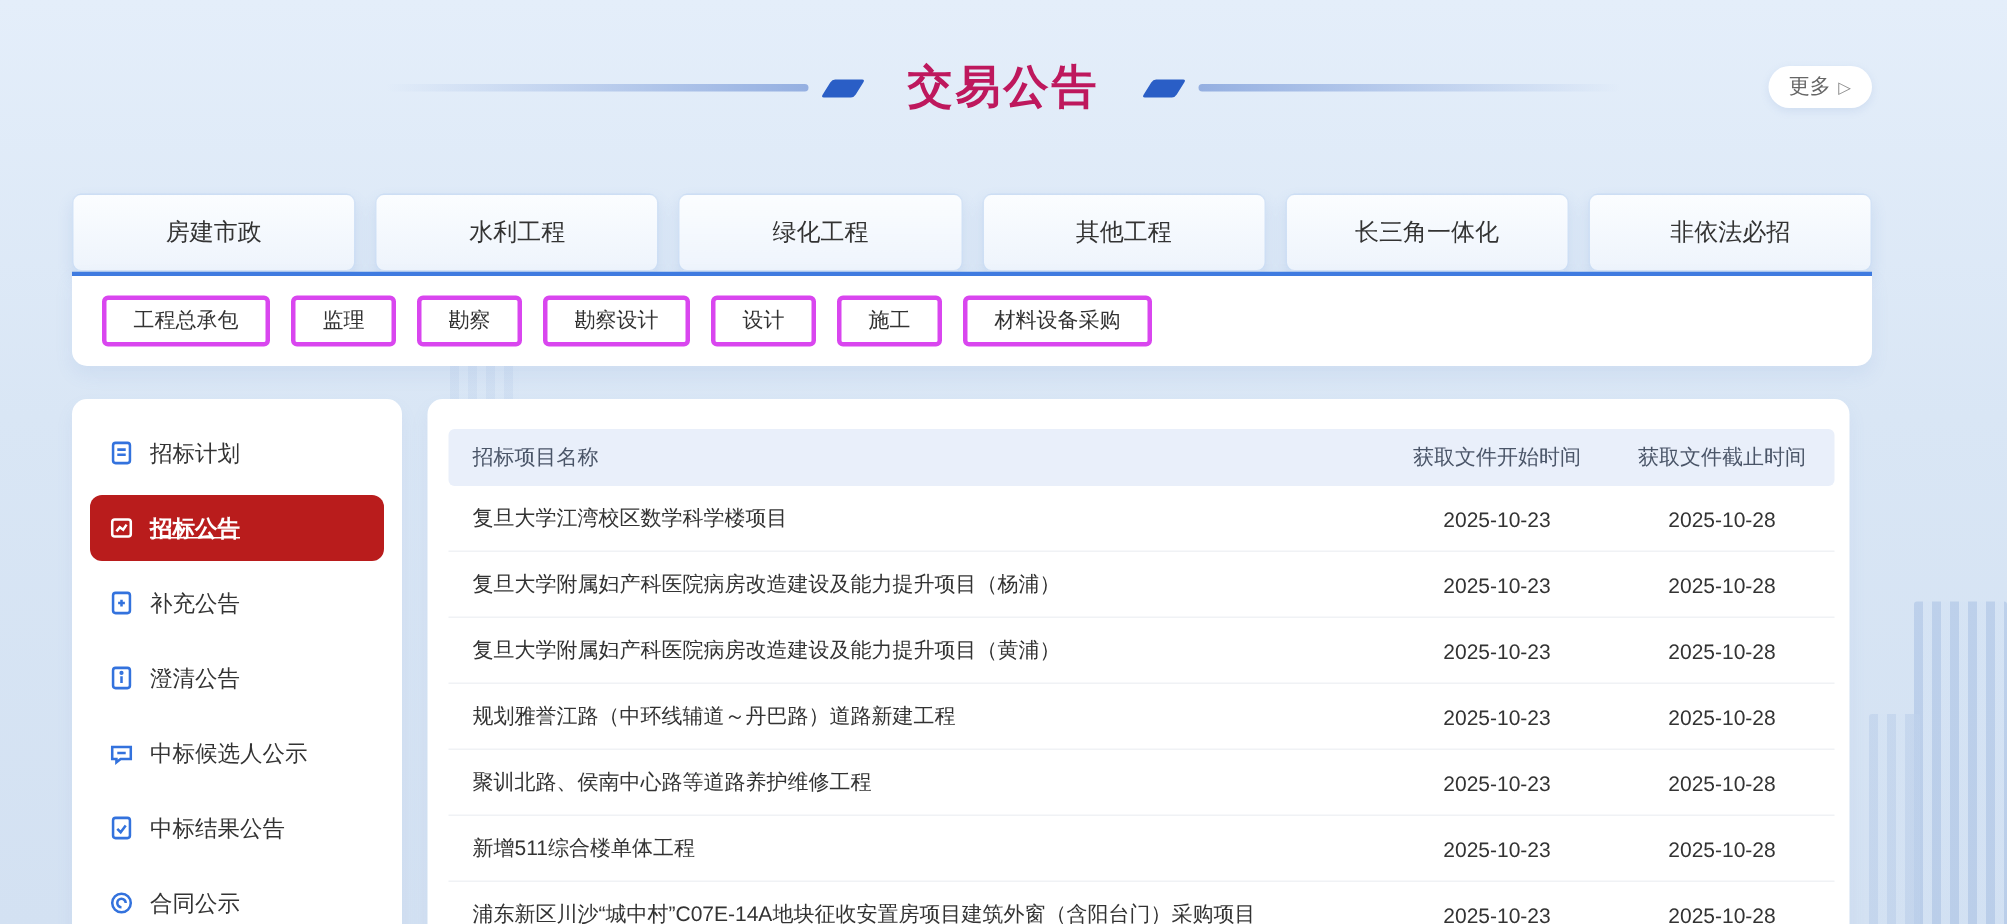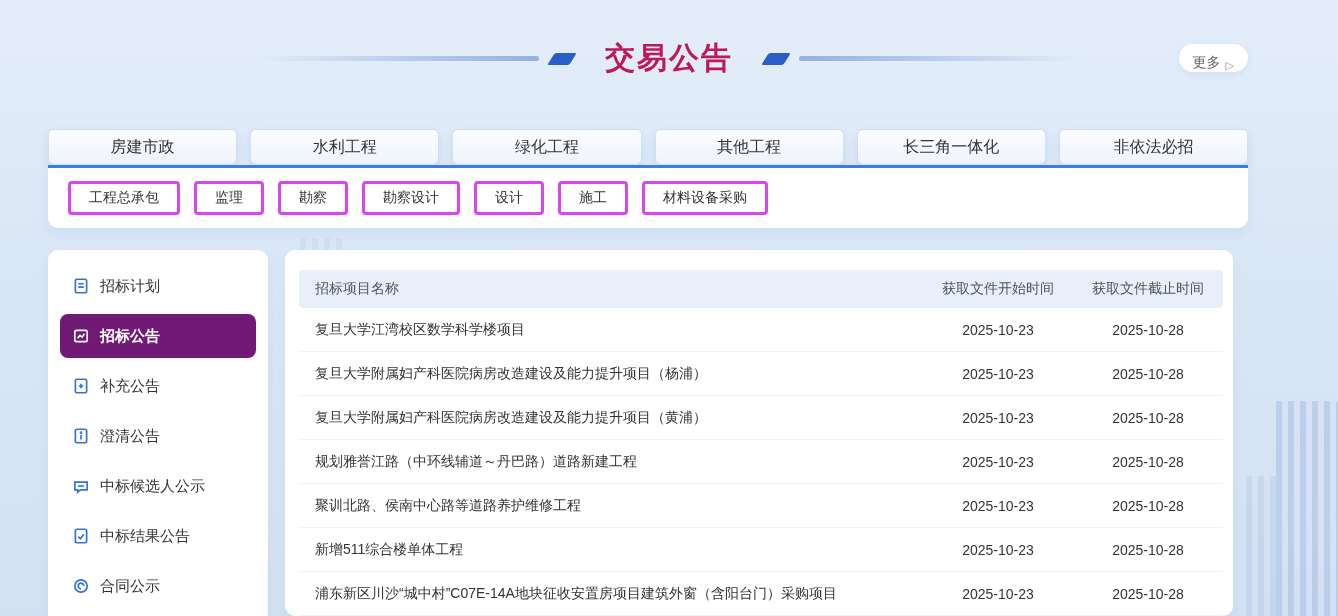--- a/index.html
+++ b/index.html
@@ -20,27 +20,27 @@
 
   
   .page-header { position:relative; z-index:2; padding-top:38px; display:flex; align-items:center; justify-content:center; }
   .page-title { font-size:30px; font-weight:700; color:#be185d; letter-spacing:2px; margin:0 20px; }
   .deco-line { width:282px; height:5px; border-radius:3px; }
   .deco-line.left  { background:linear-gradient(90deg, rgba(120,155,215,0) 0%, rgba(85,125,205,.55) 100%); }
   .deco-line.right { background:linear-gradient(270deg, rgba(120,155,215,0) 0%, rgba(85,125,205,.55) 100%); }
   .deco-block { width:22px; height:12px; background:#2a5ec6; transform:skewX(-32deg); border-radius:2px; margin:0 12px; }
   .more-btn { position:absolute; right:90px; top:44px; height:28px; padding:0 14px;
     background:#fff; border:none; border-radius:15px; color:#666; font-size:14px;
-    display:flex; align-items:flex-end; gap:5px; cursor:pointer; box-shadow:0 2px 6px rgba(110,140,200,.15);
+    display:flex; align-items:center; gap:5px; cursor:pointer; box-shadow:0 2px 6px rgba(110,140,200,.15);
     font-family:inherit; }
   .more-btn .arrow { font-size:11px; color:#888; }
 
   
   .tabs { position:relative; z-index:2; margin:50px 90px 0 48px; display:flex; gap:13px; }
-  .tab { flex:1; height:36px; display:flex; align-items:center; justify-content:center;
+  .tab { flex:1; height:52px; display:flex; align-items:center; justify-content:center;
     font-size:16px; color:#333; cursor:pointer; border-radius:6px;
     background:linear-gradient(180deg,#fbfdff 0%,#eef4fc 100%);
     border:1px solid rgba(165,195,235,.45);
     box-shadow:0 5px 10px rgba(95,135,205,.16); }
 
   
   .filter-bar { position:relative; z-index:2; margin:0 90px 0 48px; background:#fff;
     border-top:3px solid #3f7be0; border-radius:0 0 10px 10px;
     padding:13px 20px; display:flex; gap:14px; box-shadow:0 6px 12px rgba(100,140,205,.10); }
   .filter-btn { height:34px; padding:0 18px; background:#fff; border:3px solid #d946ef;
@@ -49,21 +49,21 @@
 
   
   .content { position:relative; z-index:2; display:flex; margin:22px 105px 0 48px; gap:17px; align-items:flex-start; }
 
   
   .sidebar { width:220px; background:#fff; border-radius:10px; padding:14px 12px; box-shadow:0 6px 12px rgba(100,140,205,.08); }
   .side-item { height:44px; margin-bottom:6px; display:flex; align-items:center; gap:10px;
     padding:0 12px; border-radius:8px; font-size:15px; color:#333; cursor:pointer; }
   .side-item .icon { width:18px; height:18px; color:#3372dd; display:flex; align-items:center; justify-content:center; flex:none; }
   .side-item .icon svg { width:18px; height:18px; }
-  .side-item.active { background:#701a75; color:#fff; font-weight:600; }
+  .side-item.active { background:#b91c1c; color:#fff; font-weight:600;text-decoration:underline; }
   .side-item.active .icon { color:#fff; }
 
   
   .panel { flex:1; background:#fff; border-radius:10px; padding:20px 10px 0 14px; box-shadow:0 6px 12px rgba(100,140,205,.08); }
   .t-header { display:flex; align-items:center; height:38px; background:#e9effa; border-radius:4px;
     font-size:14px; color:#4a5568; }
   .t-row { display:flex; align-items:center; height:44px; border-bottom:1px solid #f0f2f5;
     font-size:14px; color:#333; cursor:pointer; }
   .col-name  { flex:1; padding-left:16px; text-align:left; white-space:nowrap; overflow:hidden; text-overflow:ellipsis; }
   .col-start, .col-end { width:150px; text-align:center; flex:none; }

